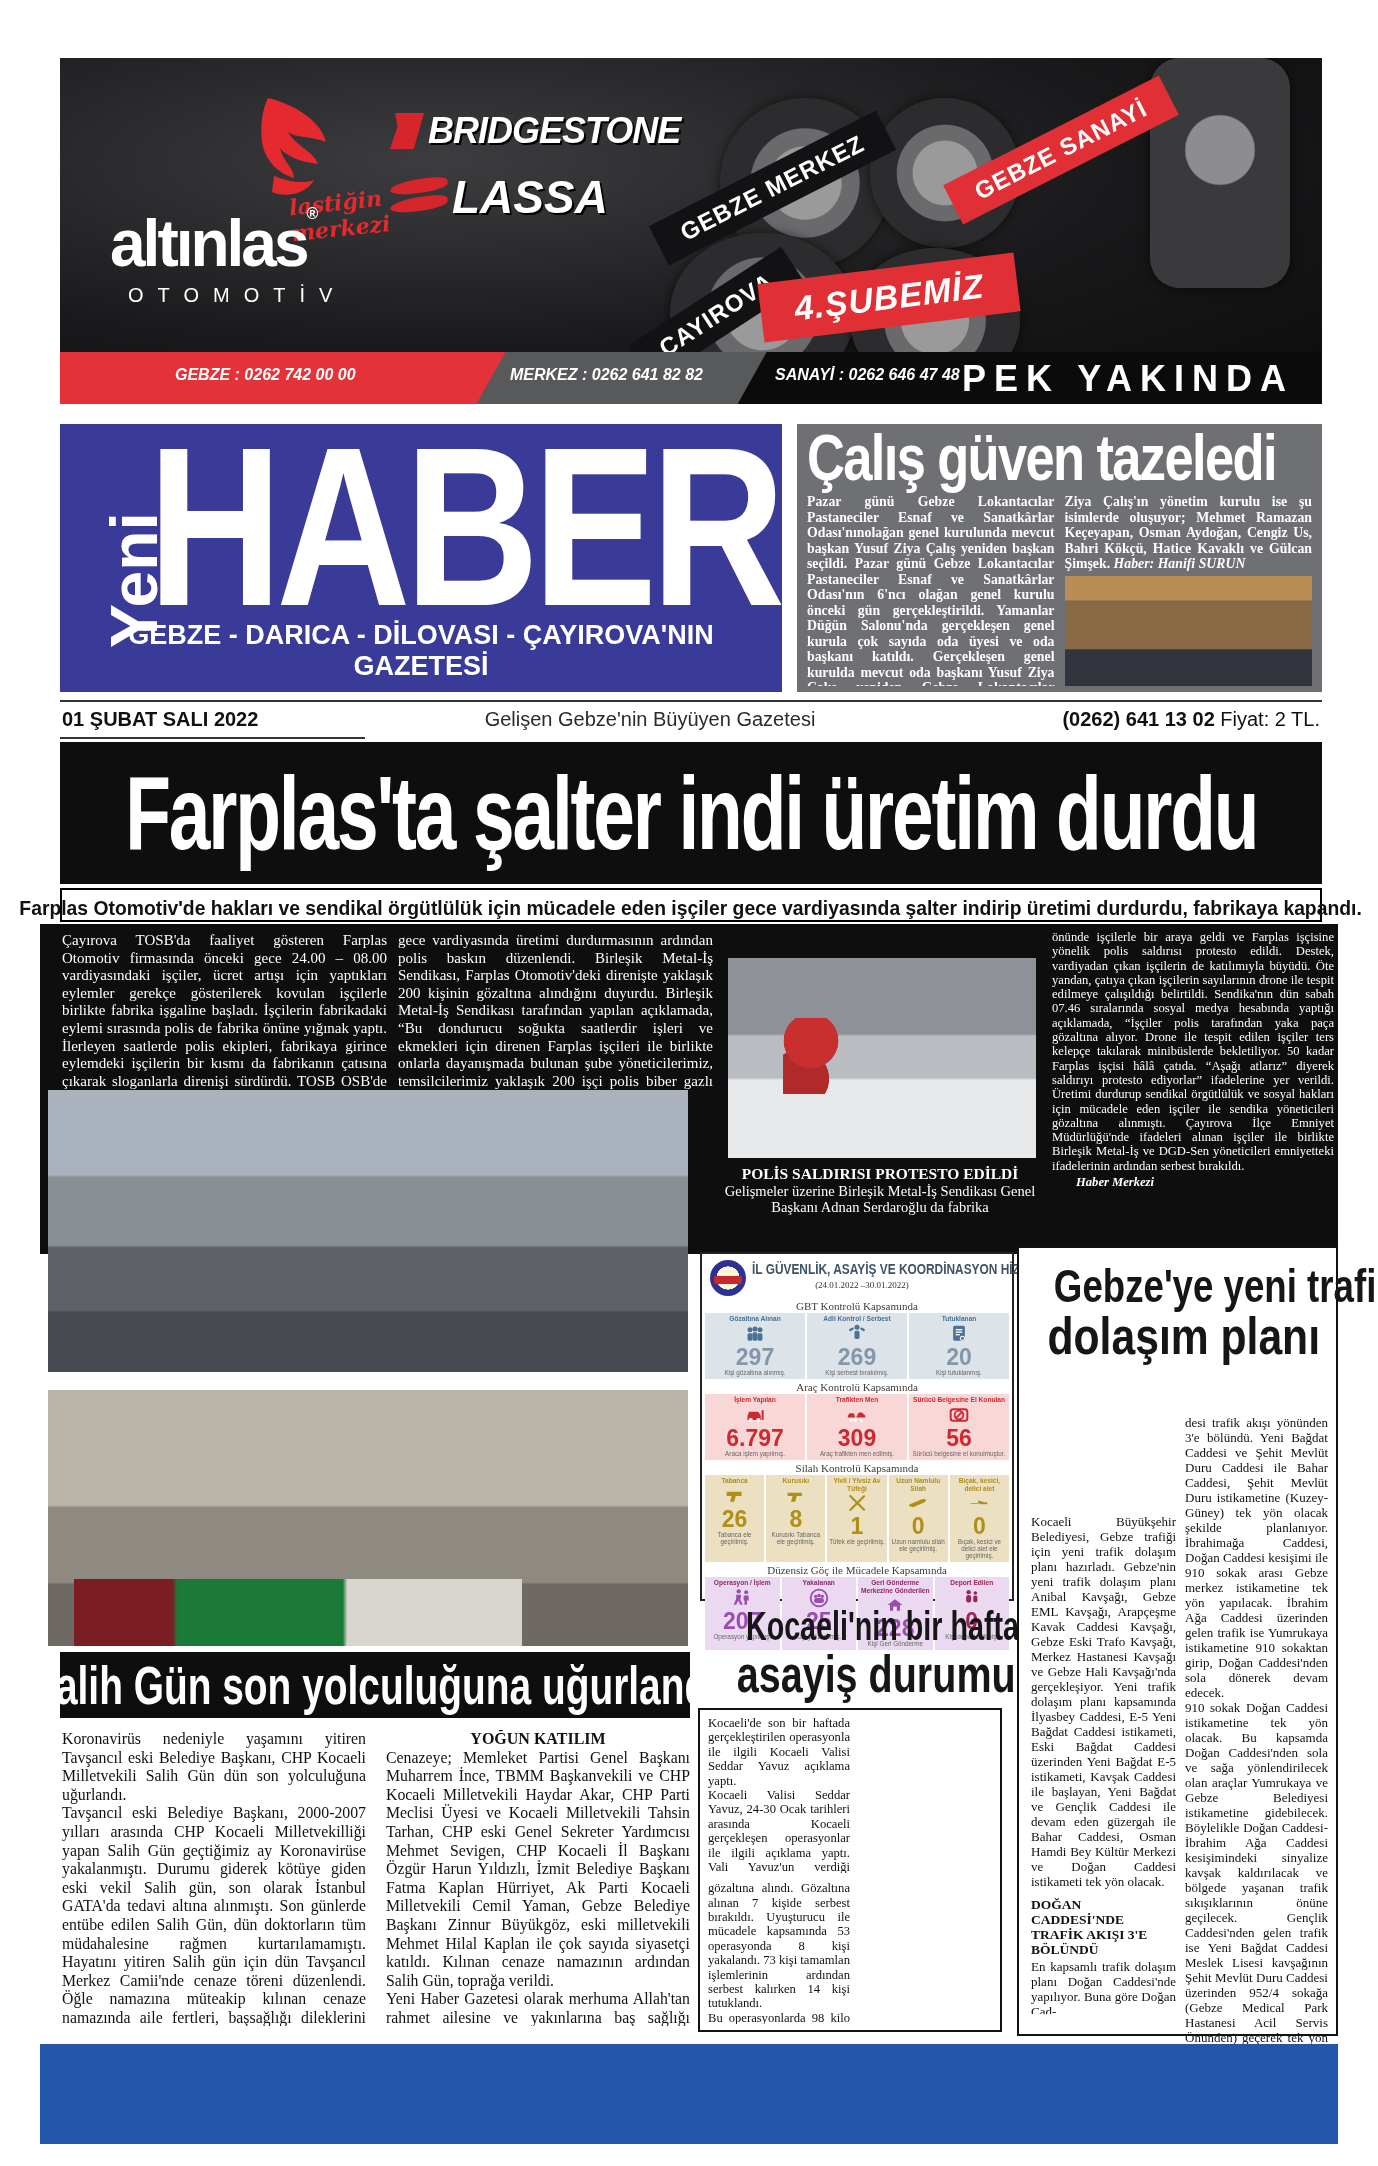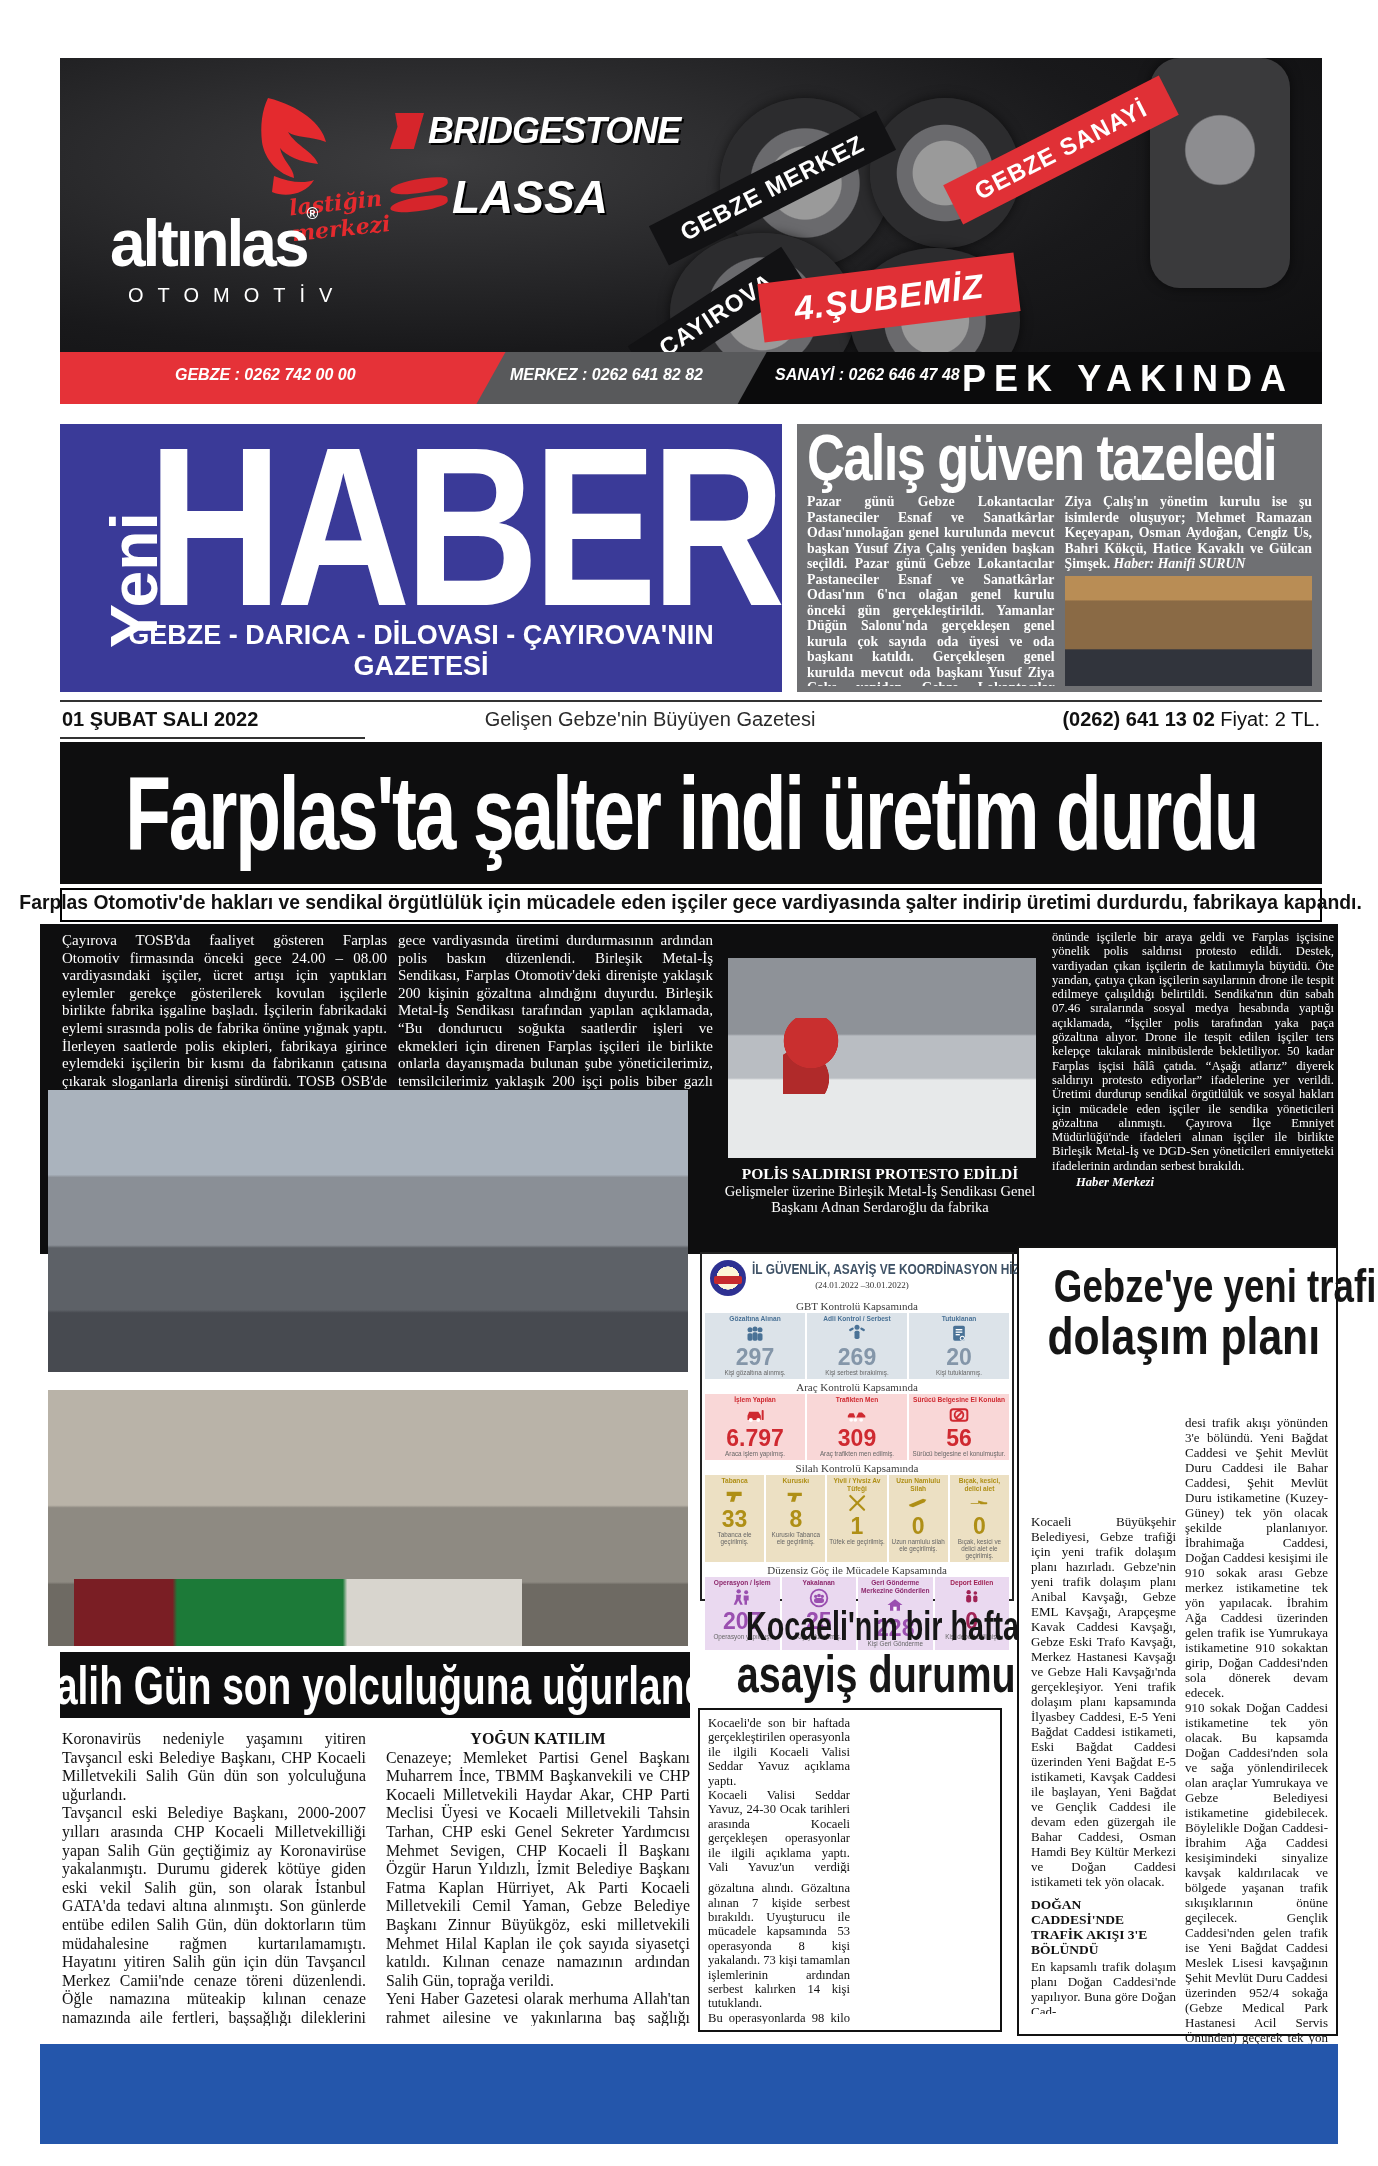--- a/index.html
+++ b/index.html
@@ -79,21 +79,21 @@
             font-size:20px;color:#2b2b2b;}
   #date-right{right:58px;top:708px;font-family:"Liberation Sans",sans-serif;font-size:20px;}
   #date-right b{font-weight:bold;}
 
   
   #fhead{left:60px;top:742px;width:1262px;height:142px;background:#0e0e0f;color:#fff;
          display:flex;align-items:center;justify-content:center;}
   #fhead .t{font-family:"Liberation Sans",sans-serif;font-weight:bold;font-size:104px;white-space:nowrap;
             transform:scaleX(0.72);letter-spacing:-3px;}
   #fsub{left:60px;top:888px;width:1258px;height:30px;background:#fff;border:2px solid #000;
-        display:flex;align-items:flex-start;justify-content:center;}
+        display:flex;align-items:flex-end;justify-content:center;}
   #fsub .t{font-family:"Liberation Sans",sans-serif;font-weight:bold;font-size:21px;white-space:nowrap;
            transform:scaleX(0.92);}
   #fbody{left:40px;top:924px;width:1298px;height:330px;background:#0e0e0f;color:#fff;}
   .fcol{position:absolute;font-size:15px;line-height:17.6px;text-align:justify;overflow:hidden;}
   #fcol1{left:22px;top:8px;width:325px;height:168px;}
   #fcol2{left:358px;top:8px;width:315px;height:168px;}
   #fcol3{left:1012px;top:6px;width:282px;height:300px;font-size:12.6px;line-height:14.3px;}
   .fbyline{font-style:italic;font-weight:bold;margin-top:2px;text-indent:24px;}
   #fphoto-mid{left:688px;top:34px;width:308px;height:200px;background:
       linear-gradient(180deg,#8e9298 0 38%,#b9bdc2 39% 60%,#e7e9ea 61% 100%);}
@@ -367,21 +367,21 @@
 
     <div class="ig-sec-title">Silah Kontrolü Kapsamında</div>
     <div class="ig-row theme-silah">
       <div class="ig-cell">
         <div class="ig-label">Tabanca</div>
         <div class="ig-icon">
             <svg viewBox="0 0 24 24" fill="currentColor">
               <path d="M2 7 h18 v5 h-7 l-2 7 h-5 l2 -7 H2 Z"></path>
             </svg>
           </div>
-        <div class="ig-num">33</div>
+        <div class="ig-num">26</div>
         <div class="ig-cap">Tabanca ele geçirilmiş.</div>
       </div>
       <div class="ig-cell">
         <div class="ig-label">Kurusıkı</div>
         <div class="ig-icon">
             <svg viewBox="0 0 24 24" fill="currentColor">
               <path d="M2 8 h17 v4 h-6 l-2 7 h-5 l2 -7 H2 Z"></path>
             </svg>
           </div>
         <div class="ig-num">8</div>

